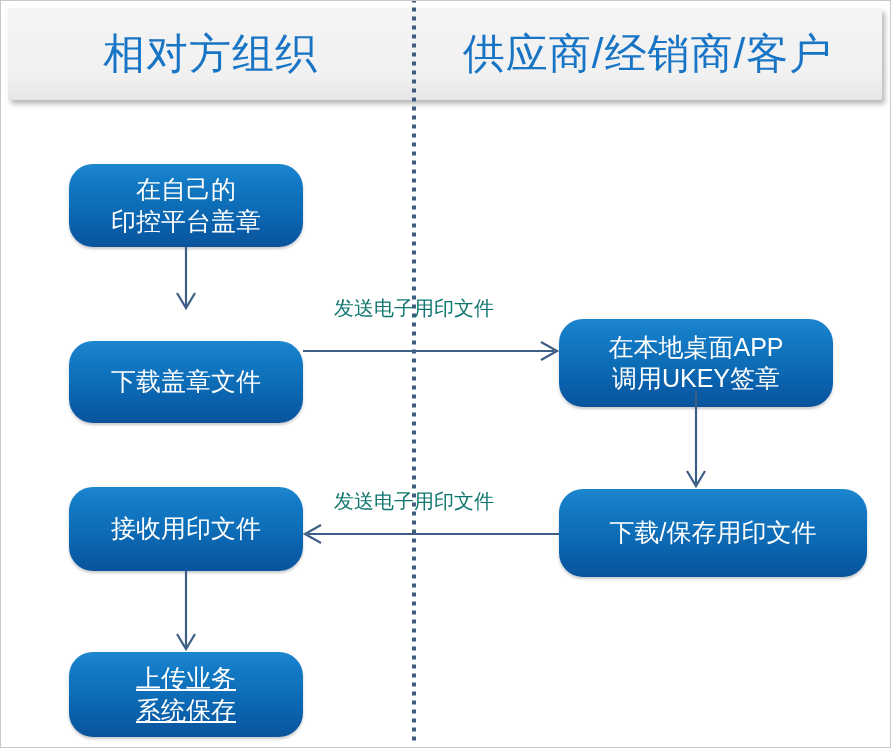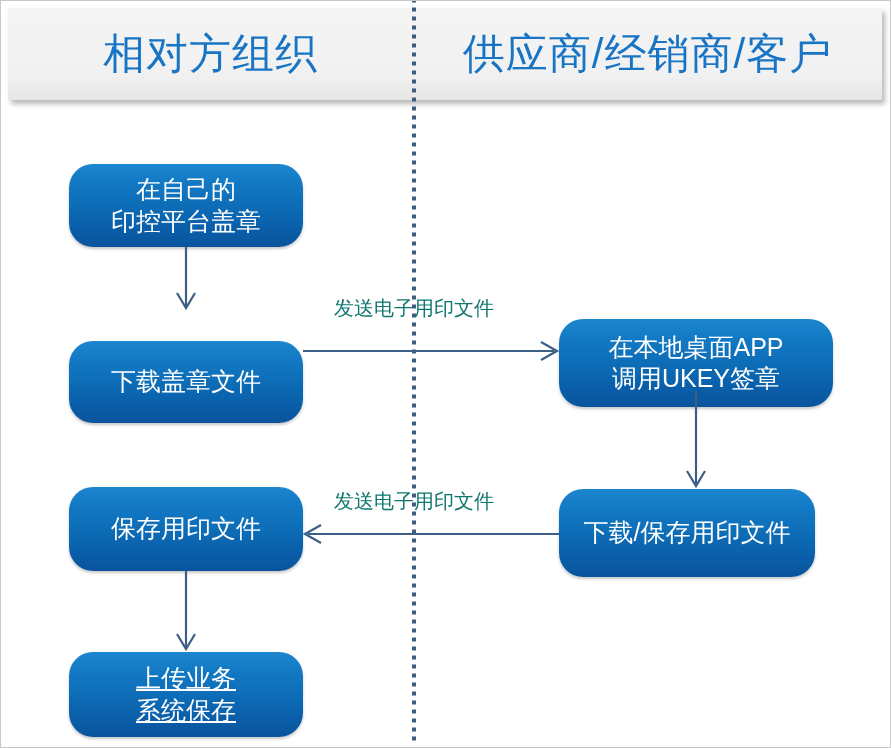--- a/index.html
+++ b/index.html
@@ -79,21 +79,21 @@
     font-size: 25px;
     line-height: 1.25;
     box-sizing: border-box;
     padding: 4px 8px;
     white-space: pre-line;
   }
 
   .node-a { left: 68px;  top: 163px; width: 234px; height: 83px; }
   .node-b { left: 68px;  top: 310px; width: 234px; height: 82px; margin-top: 30px; }
   .node-c { left: 558px; top: 318px; width: 274px; height: 88px; }
-  .node-d { left: 558px; top: 488px; width: 256px; height: 88px; }
+  .node-d { left: 558px; top: 488px; width: 308px; height: 88px; }
   .node-e { left: 68px;  top: 486px; width: 234px; height: 84px; }
   .node-f { left: 68px;  top: 651px; width: 234px; height: 85px; text-decoration: underline; }
 
   
   .connector {
     position: absolute;
     overflow: visible;
   }
   .connector svg { display: block; overflow: visible; }
   .conn-line {
@@ -139,21 +139,21 @@
   <div class="node node-a">在自己的
 印控平台盖章</div>
 
   <div class="node node-b">下载盖章文件</div>
 
   <div class="node node-c">在本地桌面APP
 调用UKEY签章</div>
 
   <div class="node node-d">下载/保存用印文件</div>
 
-  <div class="node node-e">保存用印文件</div>
+  <div class="node node-e">接收用印文件</div>
 
   <div class="node node-f">上传业务
 系统保存</div>
 
   <div class="connector" style="left:0px; top:0px; width:891px; height:748px;">
     <svg width="891" height="748" viewBox="0 0 891 748" aria-hidden="true">
 
       <g>
         <path class="conn-line" d="M185,246 L185,305"></path>
         <path class="conn-head" d="M176,292 L185,307 L194,292"></path>

